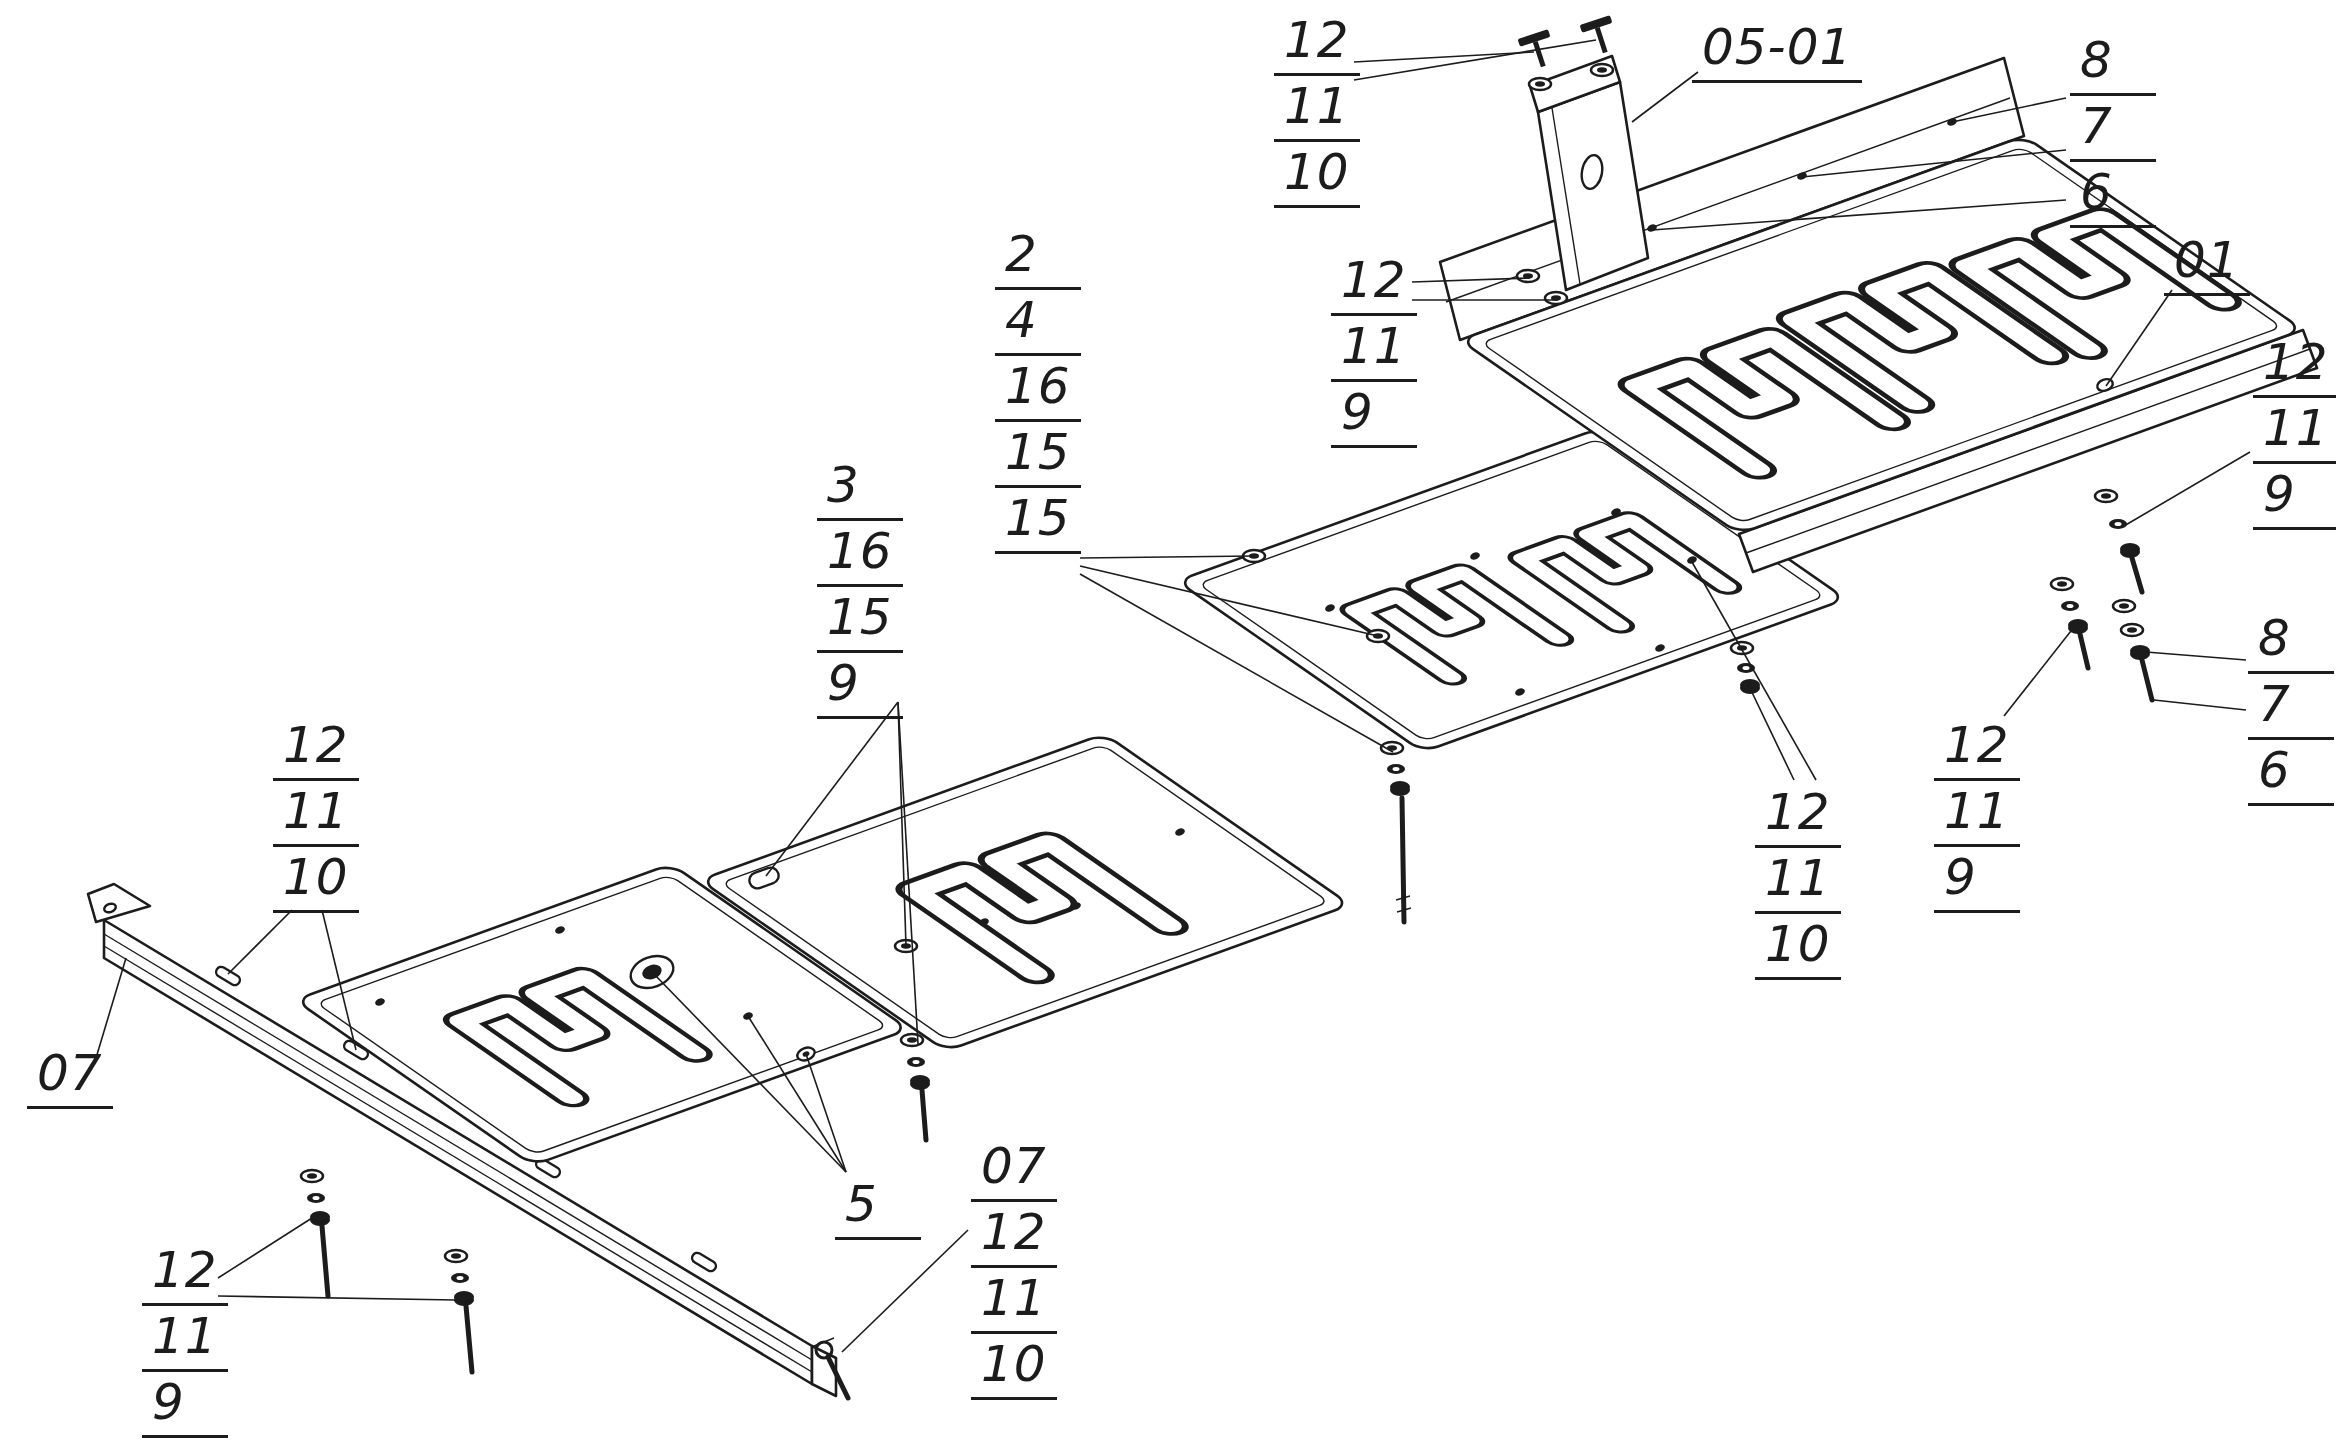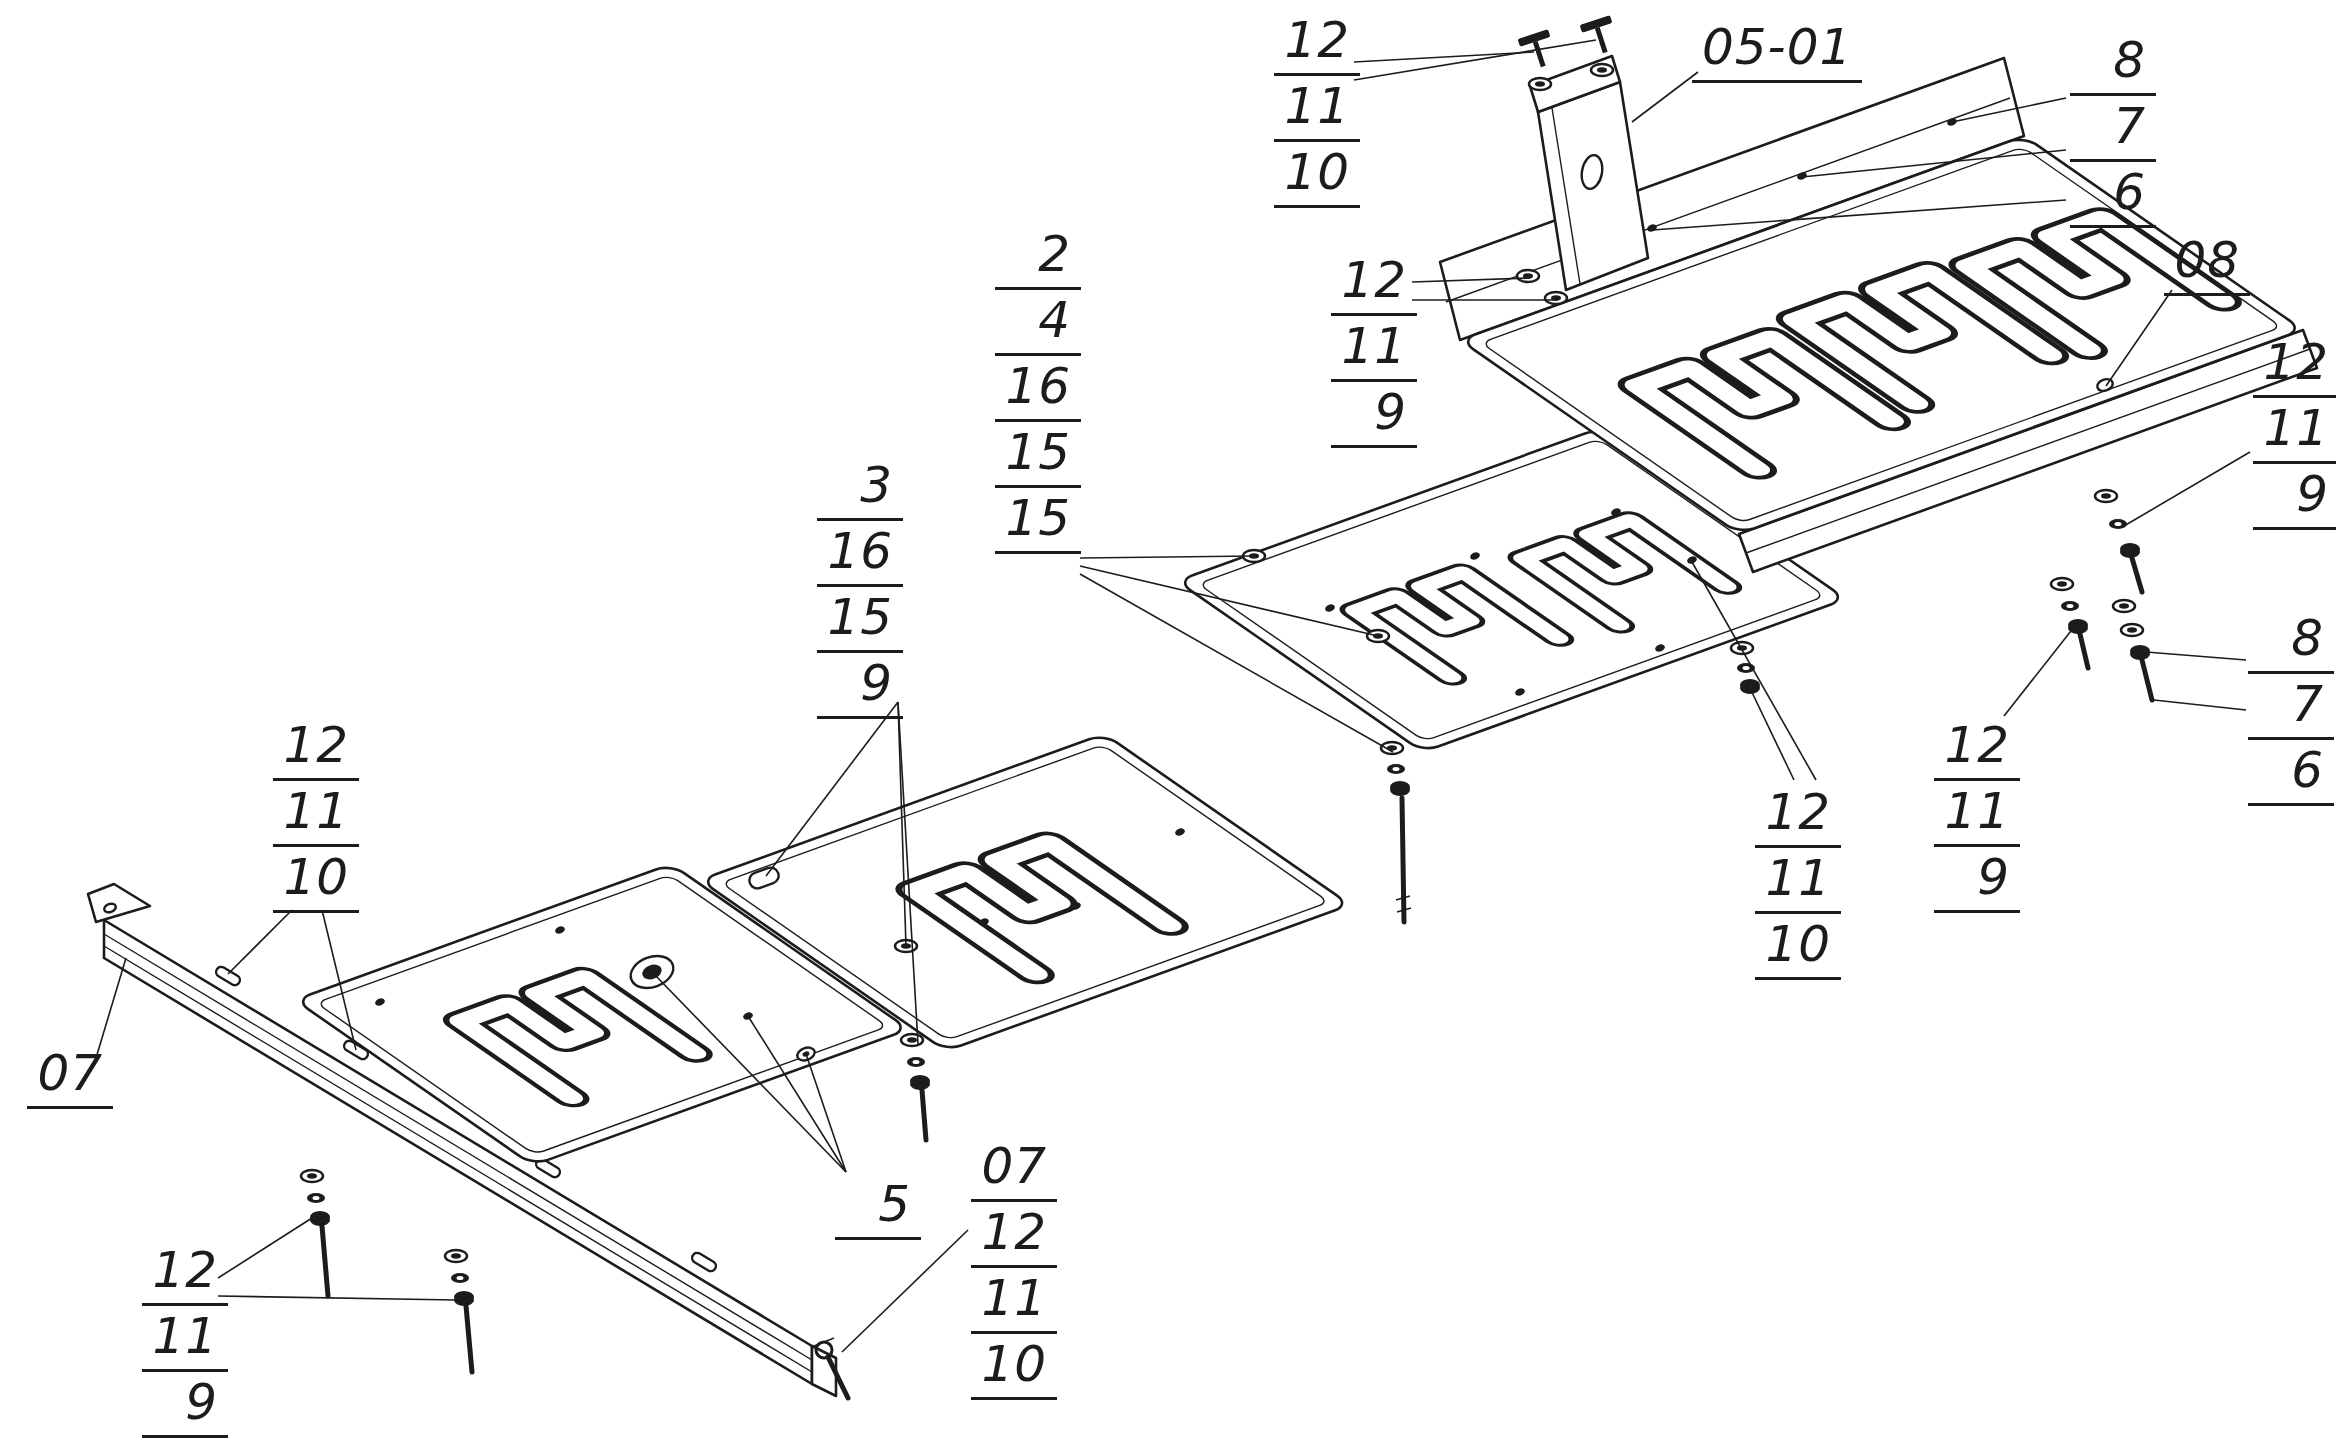--- a/index.html
+++ b/index.html
@@ -11,21 +11,21 @@
   .thin{fill:none;stroke:#1c1c1c;stroke-width:1.4}
   .leader{stroke:#1c1c1c;stroke-width:1.6;fill:none}
   .dot{fill:#1c1c1c}
   .ring{fill:#ffffff;stroke:#1c1c1c;stroke-width:2.4}
   .slot-out{stroke:#1c1c1c;stroke-width:26;fill:none;stroke-linecap:round;stroke-linejoin:round}
   .slot-in{stroke:#ffffff;stroke-width:17;fill:none;stroke-linecap:round;stroke-linejoin:round}
   .shaft{stroke:#1c1c1c;stroke-width:5;stroke-linecap:round}
   
   .callout{position:absolute;font-style:italic;font-weight:500}
   .co-row{font-size:50px;line-height:1.12;padding:2px 10px 5px;border-bottom:3px solid #1c1c1c;
-          text-align:right;min-width:66px;letter-spacing:1px;white-space:nowrap}
+          text-align:left;min-width:66px;letter-spacing:1px;white-space:nowrap}
 </style>
 </head>
 <body>
 
 <div class="stage">
 
   <svg class="draw" width="2336" height="1450" viewBox="0 0 2336 1450">
     <defs>
       <path id="mslot" d="M0,150 L0,34 L44,34 L44,92 L70,92 L70,34 L114,34 L114,150" fill="none"></path>
       <g id="washer">
@@ -254,21 +254,21 @@
     <div class="co-row">05-01</div>
   </div>
 
   <div class="callout" style="left:2070px;top:30px">
     <div class="co-row">8</div>
     <div class="co-row">7</div>
     <div class="co-row">6</div>
   </div>
 
   <div class="callout" style="left:2164px;top:230px">
-    <div class="co-row">08</div>
+    <div class="co-row">01</div>
   </div>
 
   <div class="callout" style="left:2253px;top:332px">
     <div class="co-row">12</div>
     <div class="co-row">11</div>
     <div class="co-row">9</div>
   </div>
 
   <div class="callout" style="left:2248px;top:608px">
     <div class="co-row">8</div>

